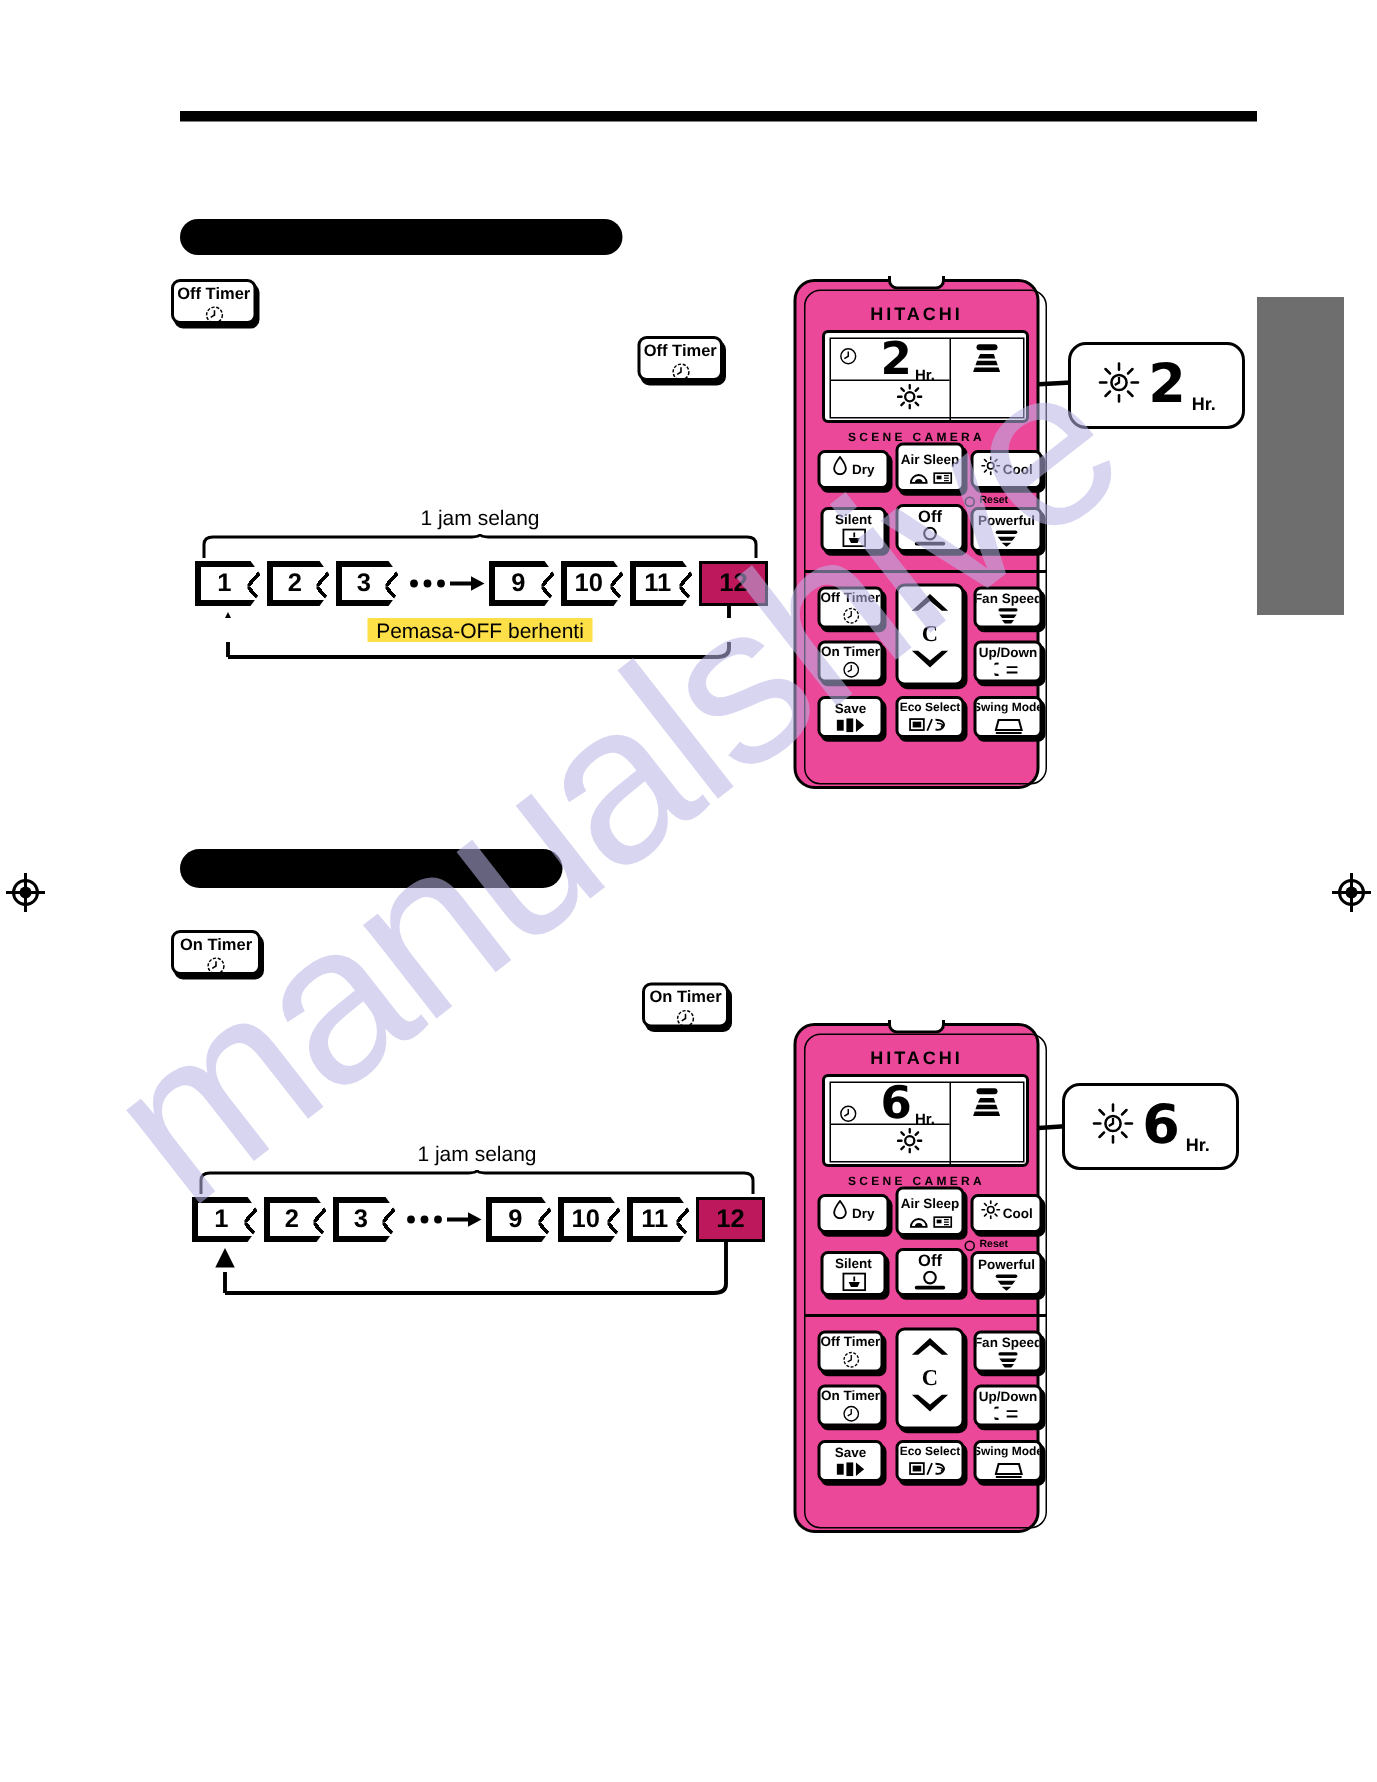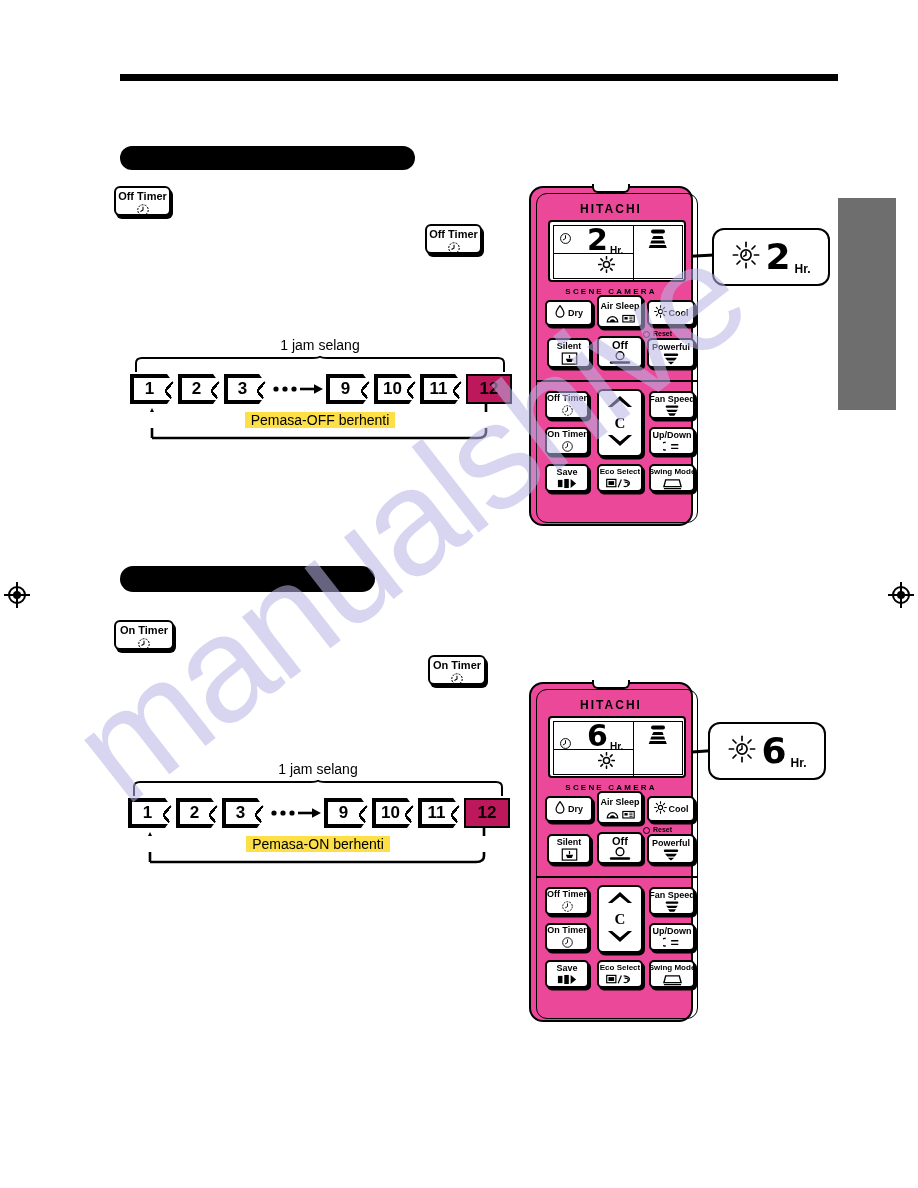--- a/index.html
+++ b/index.html
@@ -831,23 +831,20 @@
       <div class="chev arrowed tl-w2">11</div>
       <div class="chev plain tl-w2">12</div>
     </div>
     <div class="tl-loop">
       <svg width="400" height="44" viewBox="0 0 400 44" preserveAspectRatio="none">
         <path d="M366,0 L366,30 Q366,36 358,36 L32,36" fill="none" stroke="#000" stroke-width="2.6"></path>
         <path d="M32,36 L32,22" fill="none" stroke="#000" stroke-width="2.6"></path>
         <path d="M32,6 L25.5,19 L38.5,19 Z"></path>
       </svg>
     </div>
-    <div class="tl-loop-label">
-      <span>Pemasa-ON  berhenti</span>
-    </div>
   </div>
 
   <div class="remote" id="remote-2">
     <div class="rc-body">
       <div class="rc-inner-line"></div>
       <div class="rc-notch"></div>
       <div class="rc-brand">HITACHI</div>
 
       <div class="rc-lcd">
         <div class="rc-lcd-in">

